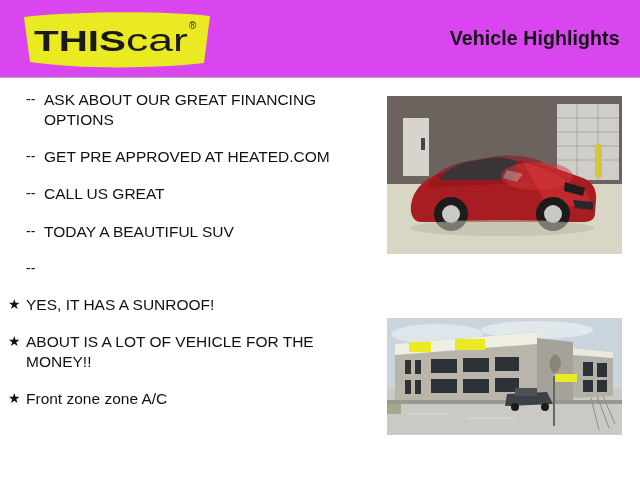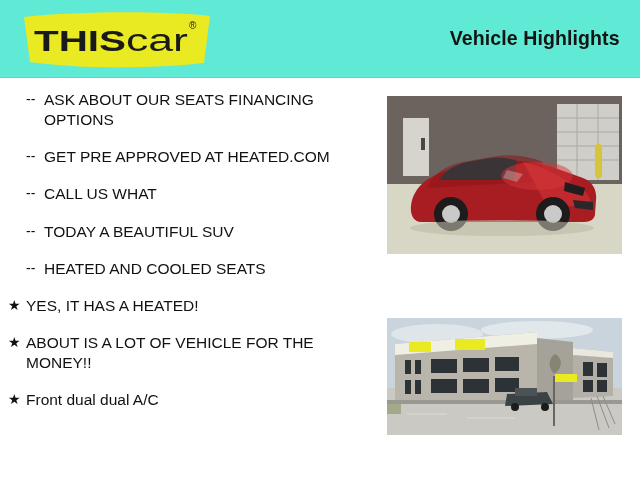--- a/index.html
+++ b/index.html
@@ -14,21 +14,21 @@
     overflow: hidden;
     position: relative;
   }
 
   
   .header {
     position: absolute;
     left: 0; top: 0;
     width: 640px;
     height: 78px;
-    background: #5eead4;
+    background: #d946ef;
     border-bottom: 1px solid #b0b0b0;
     box-sizing: border-box;
   }
   .logo {
     position: absolute;
     left: 22px; top: 11px;
     width: 190px; height: 58px;
   }
   .logo svg { display: block; }
   .header-title {
@@ -122,56 +122,55 @@
 
   <div class="header-title">Vehicle Highlights</div>
 </div>
 
 <div class="content">
 
   <div class="highlights">
 
     <div class="hl-item dash">
       <span class="hl-bullet">--</span>
-      <span class="hl-text">ASK ABOUT OUR SEATS FINANCING OPTIONS</span>
+      <span class="hl-text">ASK ABOUT OUR GREAT FINANCING OPTIONS</span>
     </div>
 
     <div class="hl-item dash">
       <span class="hl-bullet">--</span>
       <span class="hl-text">GET PRE APPROVED AT HEATED.COM</span>
     </div>
 
     <div class="hl-item dash">
       <span class="hl-bullet">--</span>
-      <span class="hl-text">CALL US WHAT</span>
+      <span class="hl-text">CALL US GREAT</span>
     </div>
 
     <div class="hl-item dash">
       <span class="hl-bullet">--</span>
       <span class="hl-text">TODAY A BEAUTIFUL SUV</span>
     </div>
 
     <div class="hl-item dash">
       <span class="hl-bullet">--</span>
-      <span class="hl-text">HEATED AND COOLED SEATS</span>
     </div>
 
     <div class="hl-item">
       <span class="hl-bullet">★</span>
-      <span class="hl-text">YES, IT HAS A HEATED!</span>
+      <span class="hl-text">YES, IT HAS A SUNROOF!</span>
     </div>
 
     <div class="hl-item">
       <span class="hl-bullet">★</span>
       <span class="hl-text">ABOUT IS A LOT OF VEHICLE FOR THE MONEY!!</span>
     </div>
 
     <div class="hl-item">
       <span class="hl-bullet">★</span>
-      <span class="hl-text">Front dual dual A/C</span>
+      <span class="hl-text">Front zone zone A/C</span>
     </div>
 
   </div>
 
   <div class="photo" id="photo-vehicle">
     <svg viewBox="0 0 235 158" xmlns="http://www.w3.org/2000/svg">
       <rect width="235" height="158" fill="#6e6560"></rect>
       <rect x="0" y="0" width="235" height="92" fill="#6c635e"></rect>
       <rect x="0" y="88" width="235" height="70" fill="#d8d6c4"></rect>
       <rect x="16" y="22" width="26" height="58" fill="#d7d4cd"></rect>

